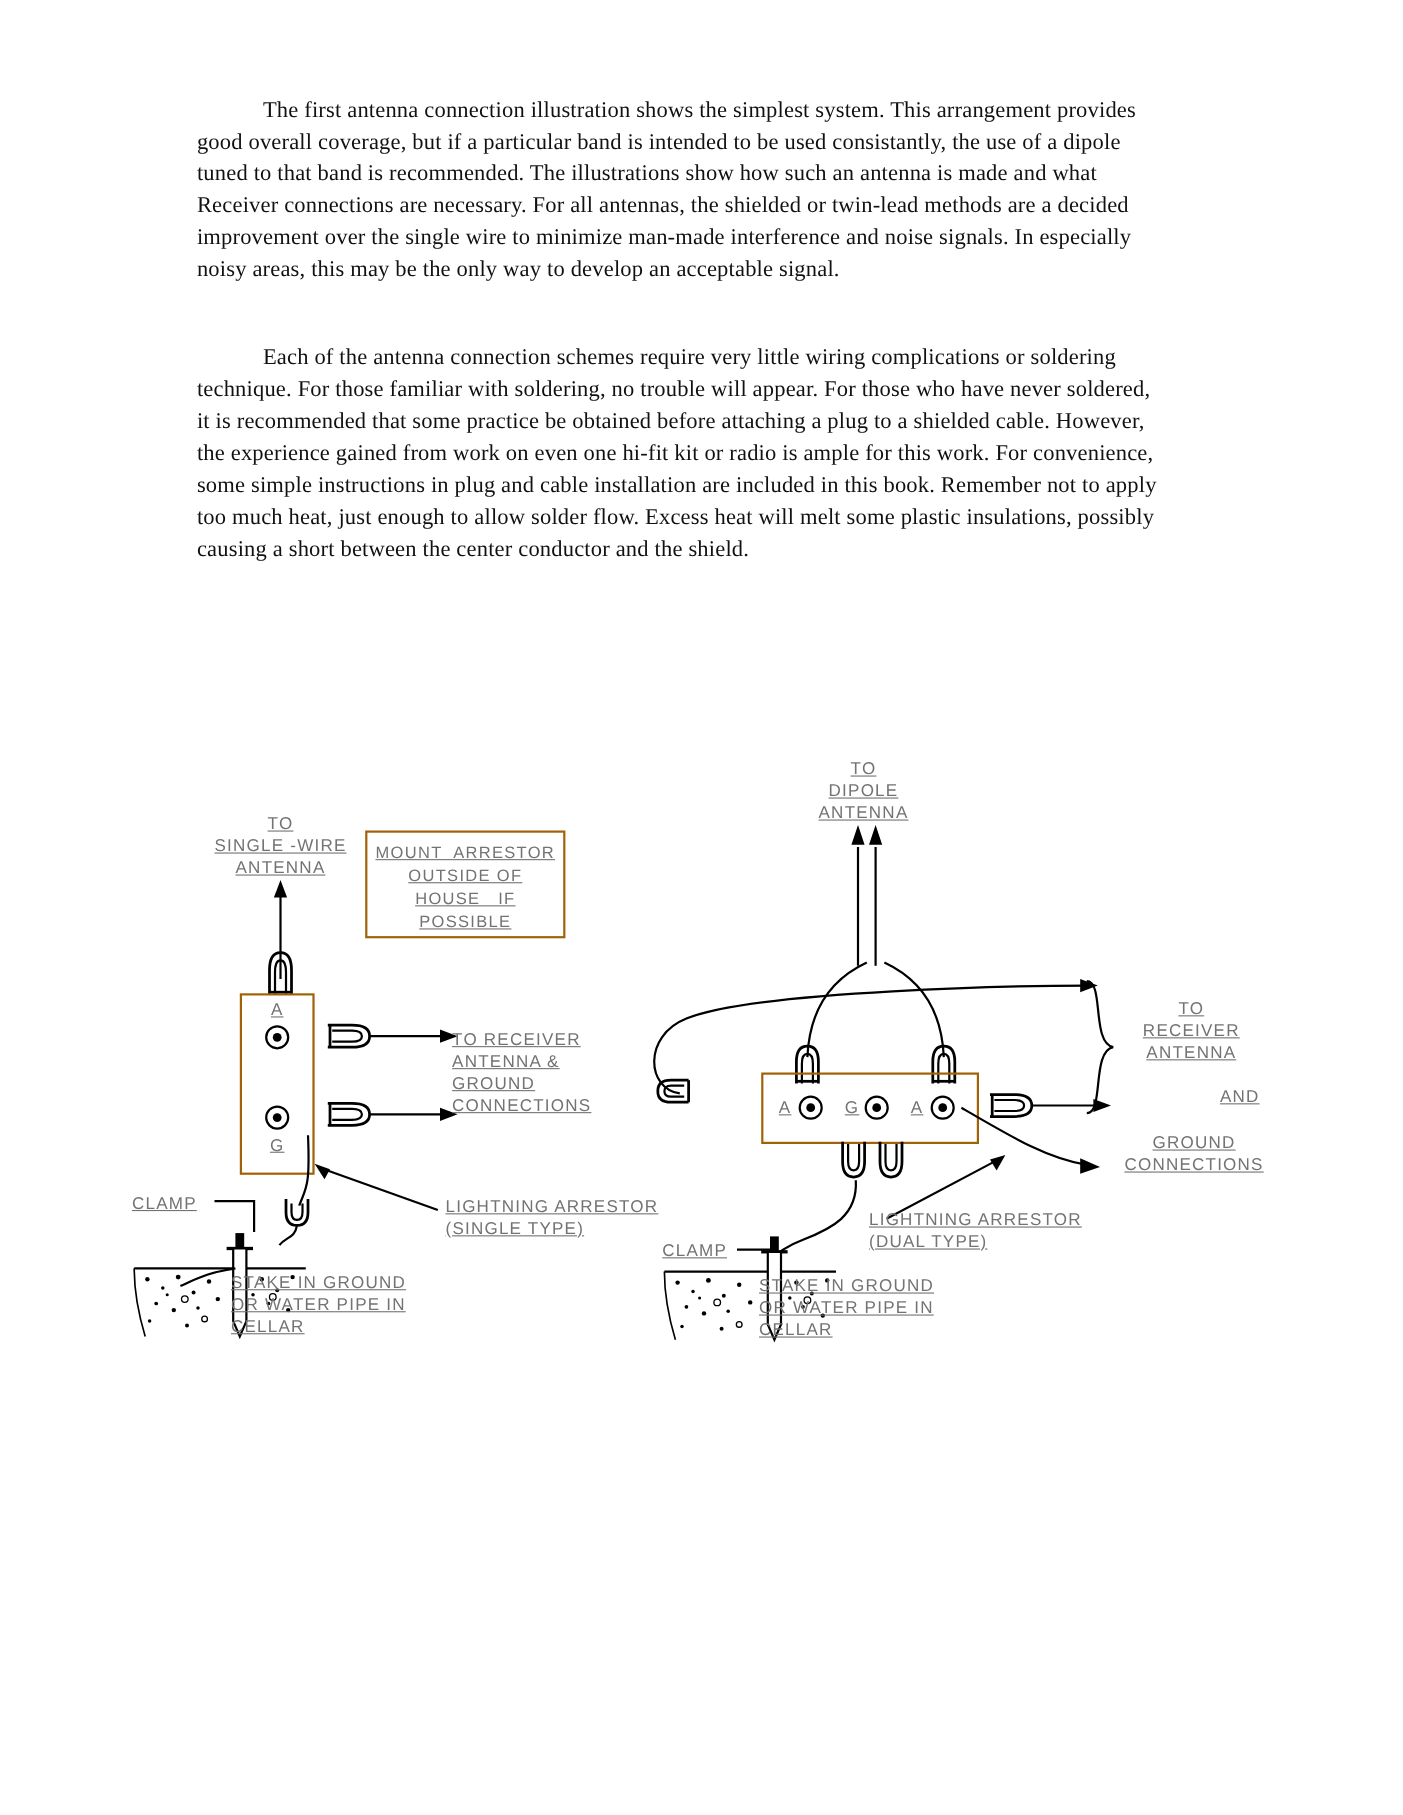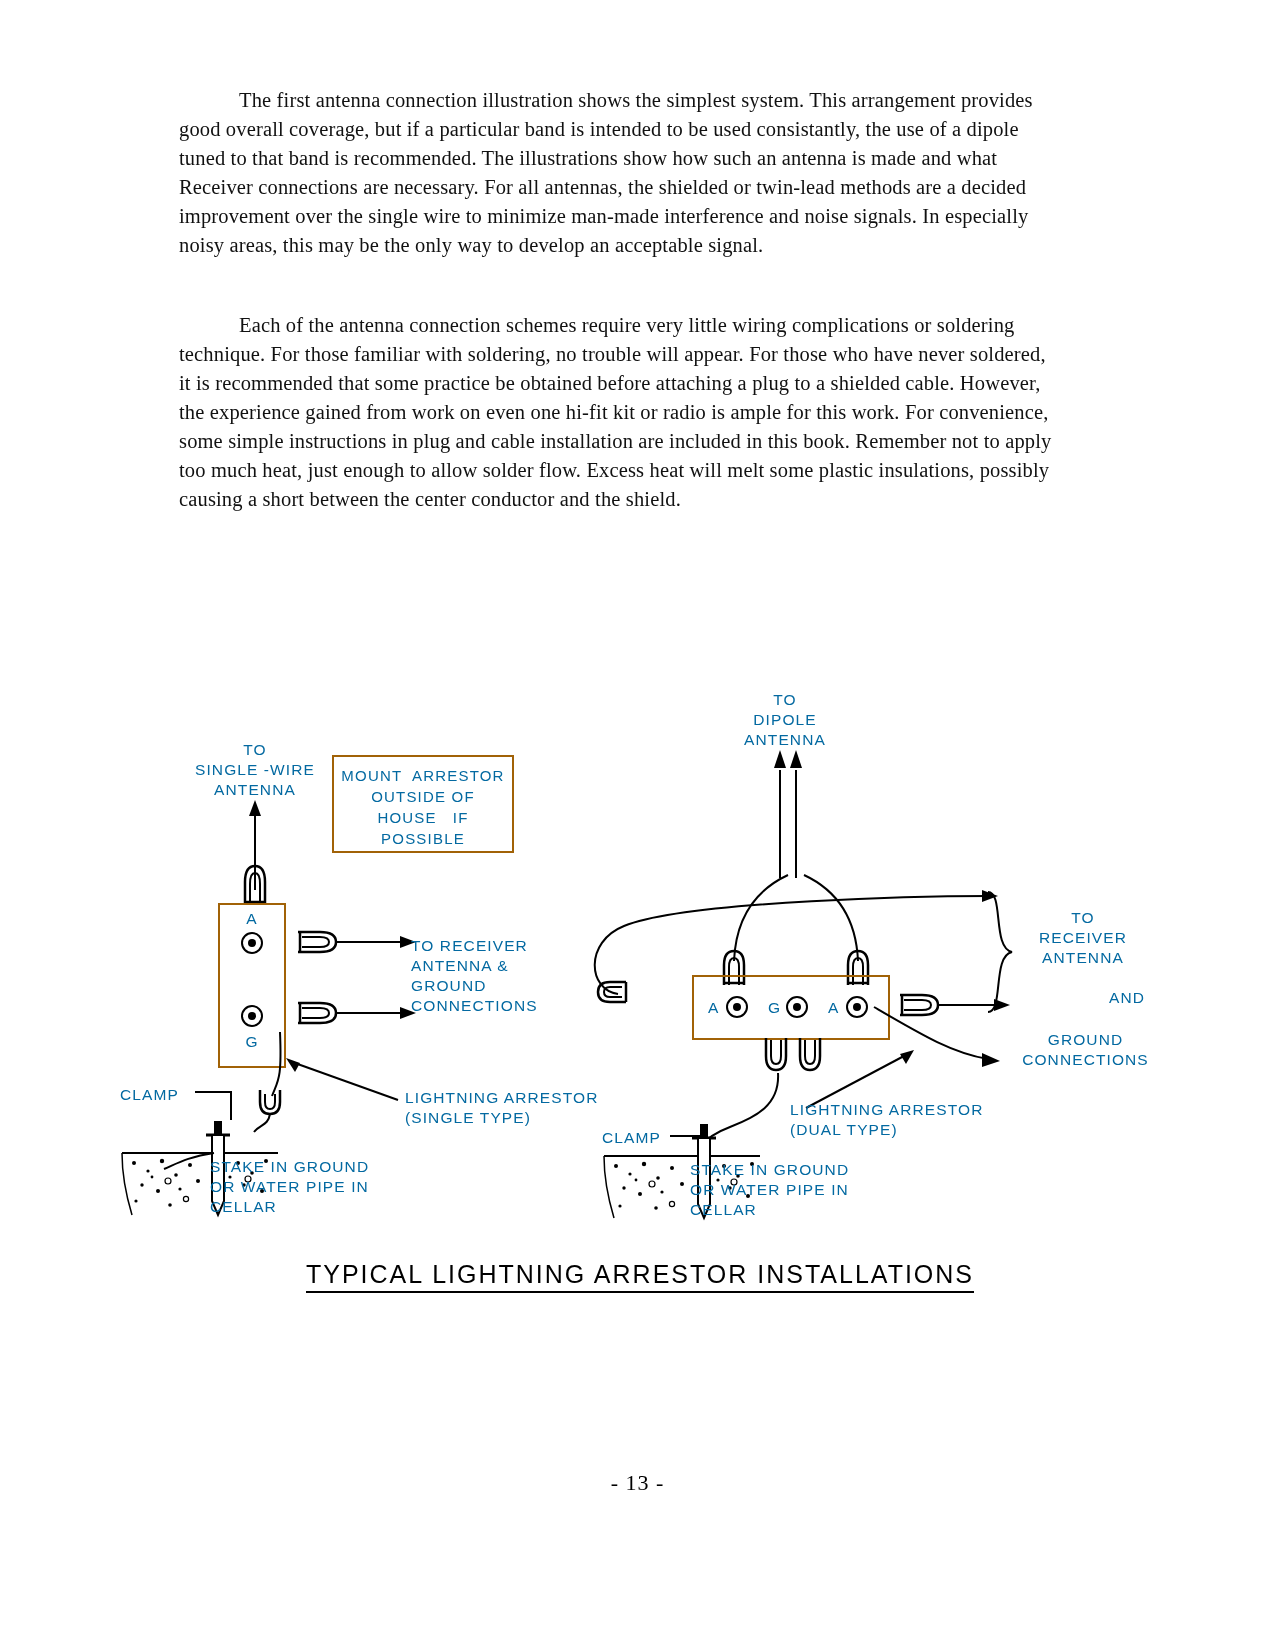--- a/index.html
+++ b/index.html
@@ -46,21 +46,22 @@
     width: 1080px;
     height: 640px;
     font-family: "Liberation Sans", sans-serif;
   }
   .fig-label {
     position: absolute;
     font-size: 15.5px;
     letter-spacing: 1.1px;
     line-height: 20px;
     white-space: pre;
-    color: #0369a1;
+    color: #737373;
+    text-decoration: underline;
   }
   .fig-label.center { text-align: center; }
 
   .box {
     position: absolute;
     border: 2px solid #a16207;
     box-sizing: border-box;
   }
   .note-box {
     left: 232px;
@@ -384,19 +385,15 @@
         <circle cx="52" cy="66" r="3"></circle>
           <circle cx="134" cy="64" r="3"></circle>
           <circle cx="72" cy="86" r="2.6"></circle>
       </g>
     </svg>
 
     <div class="fig-label" style="left:590px; top:500px; width:230px;">STAKE IN GROUND
 OR WATER PIPE IN
 CELLAR</div>
 
-    <div class="caption">
-      <span>TYPICAL LIGHTNING ARRESTOR INSTALLATIONS</span>
-    </div>
   </div>
 
-  <div class="page-number">- 13 -</div>
 </div>
 
 </body></html>

